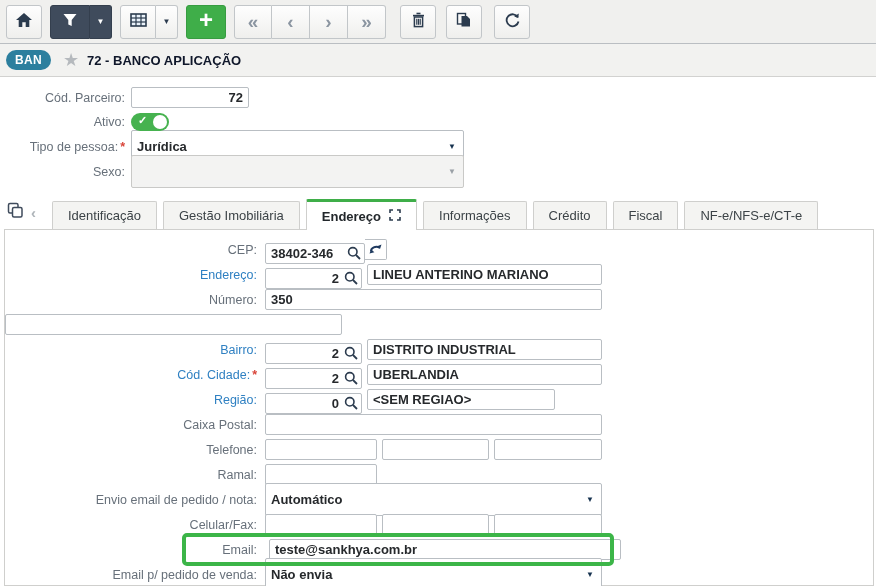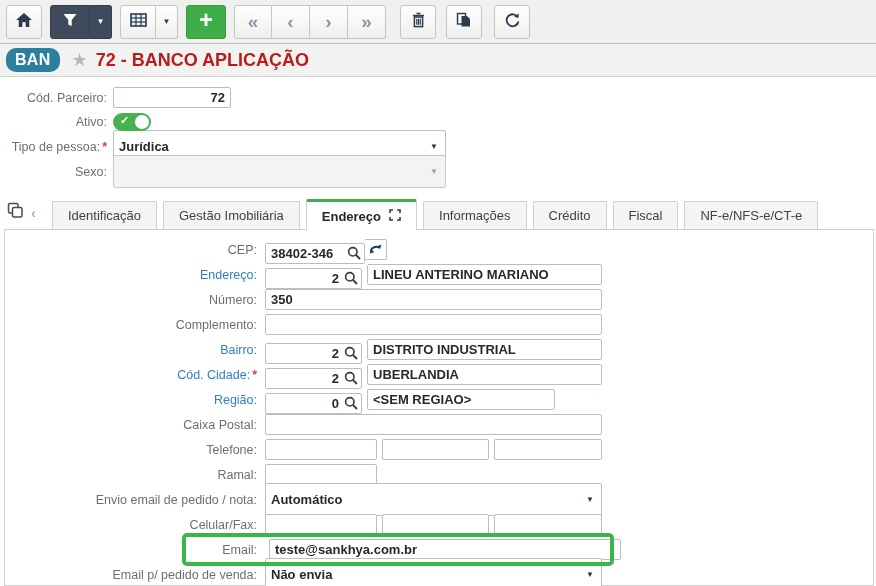--- a/index.html
+++ b/index.html
@@ -21,28 +21,28 @@
   .tbtn.green { background:#3fae49; border-color:#379c41; width:40px; }
   .plus { color:#fff; font-size:24px; font-weight:bold; line-height:1; margin-top:-3px; }
   .caret { font-size:8px; color:#2b3b4e; }
   .caret.white { color:#fff; }
   .navch { font-size:19px; font-weight:bold; color:#8b95a1; line-height:1; padding:0 5px; }
   .tbtn.nav { min-width:38px; }
 
   
   .titlebar { height:33px; background:#f2f2f0; border-bottom:1px solid #d2d2d0;
               display:flex; align-items:center; padding-left:6px; }
-  .badge { background:#2c7f9e; color:#fff; font-weight:bold; font-size:16px;
+  .badge { background:#2c7f9e; color:#fff; font-weight:bold; font-size:12px;
            border-radius:10px; padding:3px 9px; letter-spacing:.3px; }
   .star { color:#b5b9bd; font-size:18px; margin:0 8px 0 12px; }
-  .title { color:#b91c1c; font-weight:bold; font-size:18px; }
+  .title { color:#0f172a; font-weight:bold; font-size:13px; }
 
   
   .identity { padding-top:10px; }
-  .irow { display:flex; align-items:center; margin-bottom:4px; height:21px; }
+  .irow { display:flex; align-items:center; margin-bottom:4px; height:21px;margin-left:18px; }
   .ilabel { width:113px; text-align:right; padding-right:6px; color:#67707a; font-size:12.5px; }
   .req { color:#d9453a; font-weight:bold; margin-left:2px; }
   .inp { height:21px; border:1px solid #b9bec3; border-radius:2px; font-family:"Liberation Sans",sans-serif;
          font-size:13px; font-weight:bold; color:#26292c; padding:0 5px; background:#fff; }
   .inp.num { text-align:right; }
   .toggle { width:38px; height:18px; background:#46b24f; border-radius:9px; position:relative; cursor:pointer; }
   .toggle .knob { position:absolute; right:2px; top:2px; width:14px; height:14px; background:#fff; border-radius:50%; }
   .toggle .chk { position:absolute; left:7px; top:1px; color:#fff; font-size:11px; font-weight:bold; }
   .select { height:33px; border:1px solid #b9bec3; border-radius:2px; background:#fff; display:flex;
             align-items:center; justify-content:space-between; padding:0 7px 0 5px; cursor:pointer; }
@@ -277,21 +277,20 @@
       </span>
       <input class="inp gap5" style="width: 235px;" value="LINEU ANTERINO MARIANO">
     </div>
 
     <div class="arow">
       <label class="alabel">Número:</label>
       <input class="inp" style="width: 337px;" value="350">
     </div>
 
     <div class="arow">
-      <label class="alabel">Complemento:</label>
       <input class="inp" style="width: 337px;">
     </div>
 
     <div class="arow">
       <label class="alabel link">Bairro:</label>
       <span class="lookup">
         <input class="inp num" style="width: 97px;" value="2">
         <span class="mag">
           <svg width="14" height="14" viewBox="0 0 14 14">
               <circle cx="5.8" cy="5.8" r="4.2" fill="none" stroke="#2b3b4e" stroke-width="1.6"></circle>

